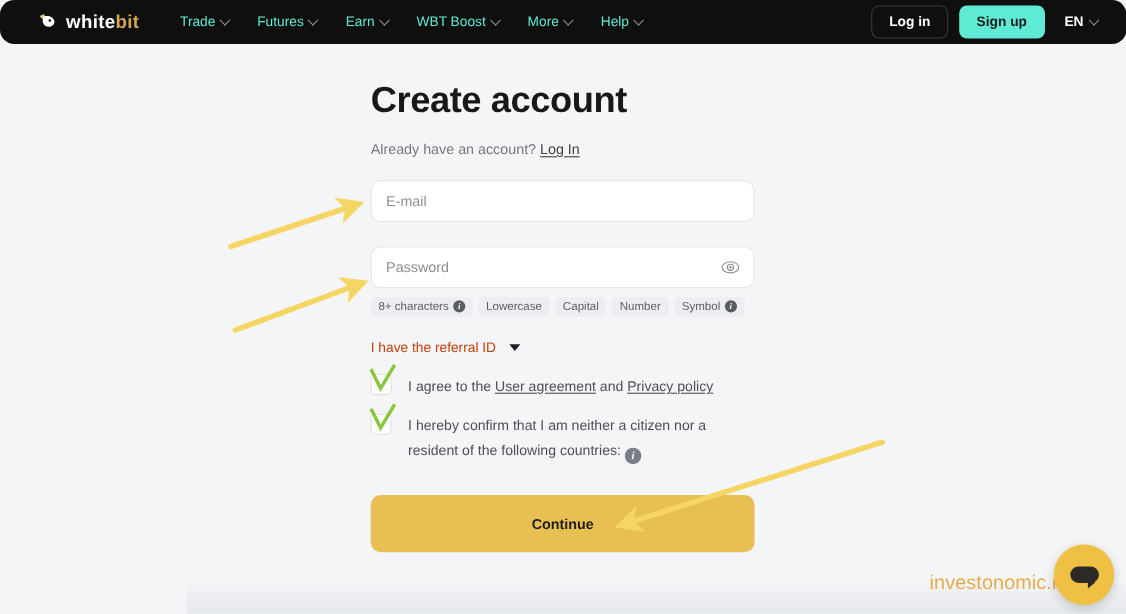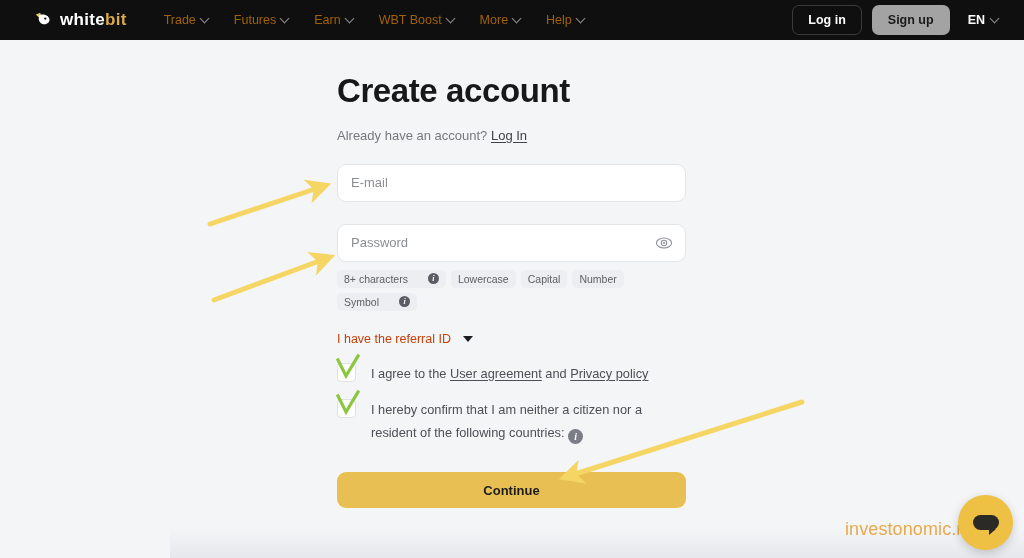--- a/index.html
+++ b/index.html
@@ -29,20 +29,21 @@
   
   .header {
     position: absolute;
     top: 0; left: 0;
     width: 1024px;
     height: 40px;
     background: #100f0f;
     display: flex;
     align-items: center;
     padding: 0 22px 0 34px;
+    border-radius: 13px;
   }
   .logo {
     display: flex;
     align-items: center;
     gap: 6px;
     margin-right: 24px;
   }
   .logo-mark {
     width: 20px; height: 20px;
     position: relative;
@@ -59,21 +60,21 @@
     display: flex;
     align-items: center;
     gap: 0px;
   }
   .nav-item {
     display: flex;
     align-items: center;
     gap: 5px;
     padding: 6px 13px;
     font-size: 12.5px;
-    color: #a16207;
+    color: #5eead4;
     cursor: pointer;
     white-space: nowrap;
     text-align: right;
   }
   .caret {
     display: inline-block;
     width: 7px; height: 7px;
     border-right: 1.3px solid #8b8d90;
     border-bottom: 1.3px solid #8b8d90;
     transform: translateY(-2px) rotate(45deg);
@@ -92,21 +93,21 @@
     color: #ffffff;
     font-size: 12.5px;
     font-weight: 600;
     padding: 7px 15px;
     cursor: pointer;
     font-family: inherit;
   }
   .btn-signup {
     border: none;
     border-radius: 7px;
-    background: #a3a3a3;
+    background: #5eead4;
     color: #1b1b1b;
     font-size: 12.5px;
     font-weight: 700;
     padding: 8px 16px;
     cursor: pointer;
     font-family: inherit;
     text-align: right;
   }
   .lang {
     display: flex;
@@ -182,21 +183,21 @@
 
   .chips {
     margin-top: 8px;
     display: flex;
     gap: 5px;
     flex-wrap: wrap;
   }
   .chip {
     display: flex;
     align-items: center;
-    gap: 20px;
+    gap: 4px;
     background: #eceef1;
     border-radius: 5px;
     padding: 3px 7px;
     font-size: 10.5px;
     color: #5d6066;
     white-space: nowrap;
   }
   .info-dot {
     display: inline-flex;
     align-items: center;
@@ -270,21 +271,21 @@
     color: #4c4f55;
     text-decoration: underline;
     text-underline-offset: 2px;
     cursor: pointer;
     margin-top: 36px;
   }
 
   .continue-btn {
     margin-top: 28px;
     width: 100%;
-    height: 36px;
+    height: 52px;
     background: #e8bf52;
     border: none;
     border-radius: 9px;
     font-size: 13px;
     font-weight: 600;
     color: #1d1d1d;
     font-family: inherit;
     cursor: pointer;
   }
 

